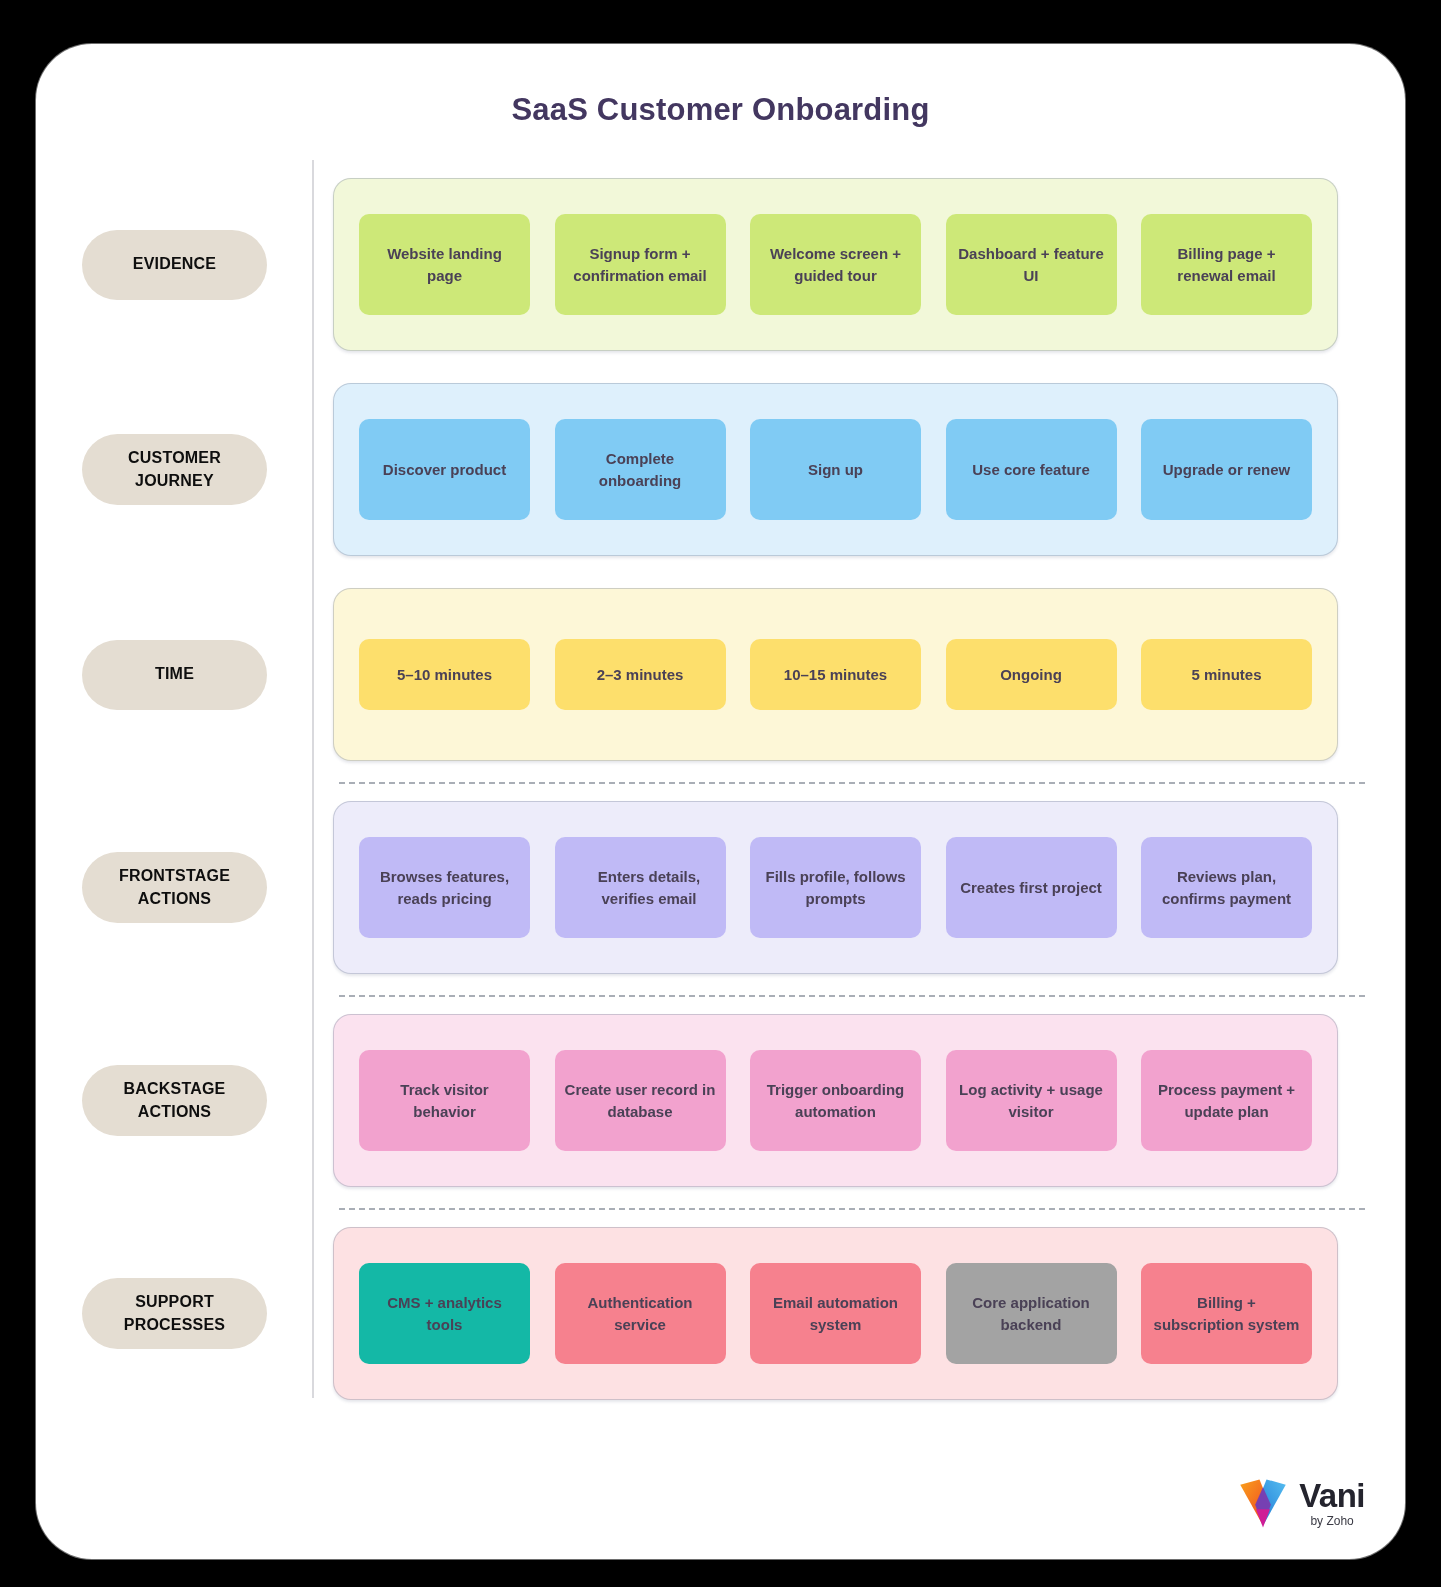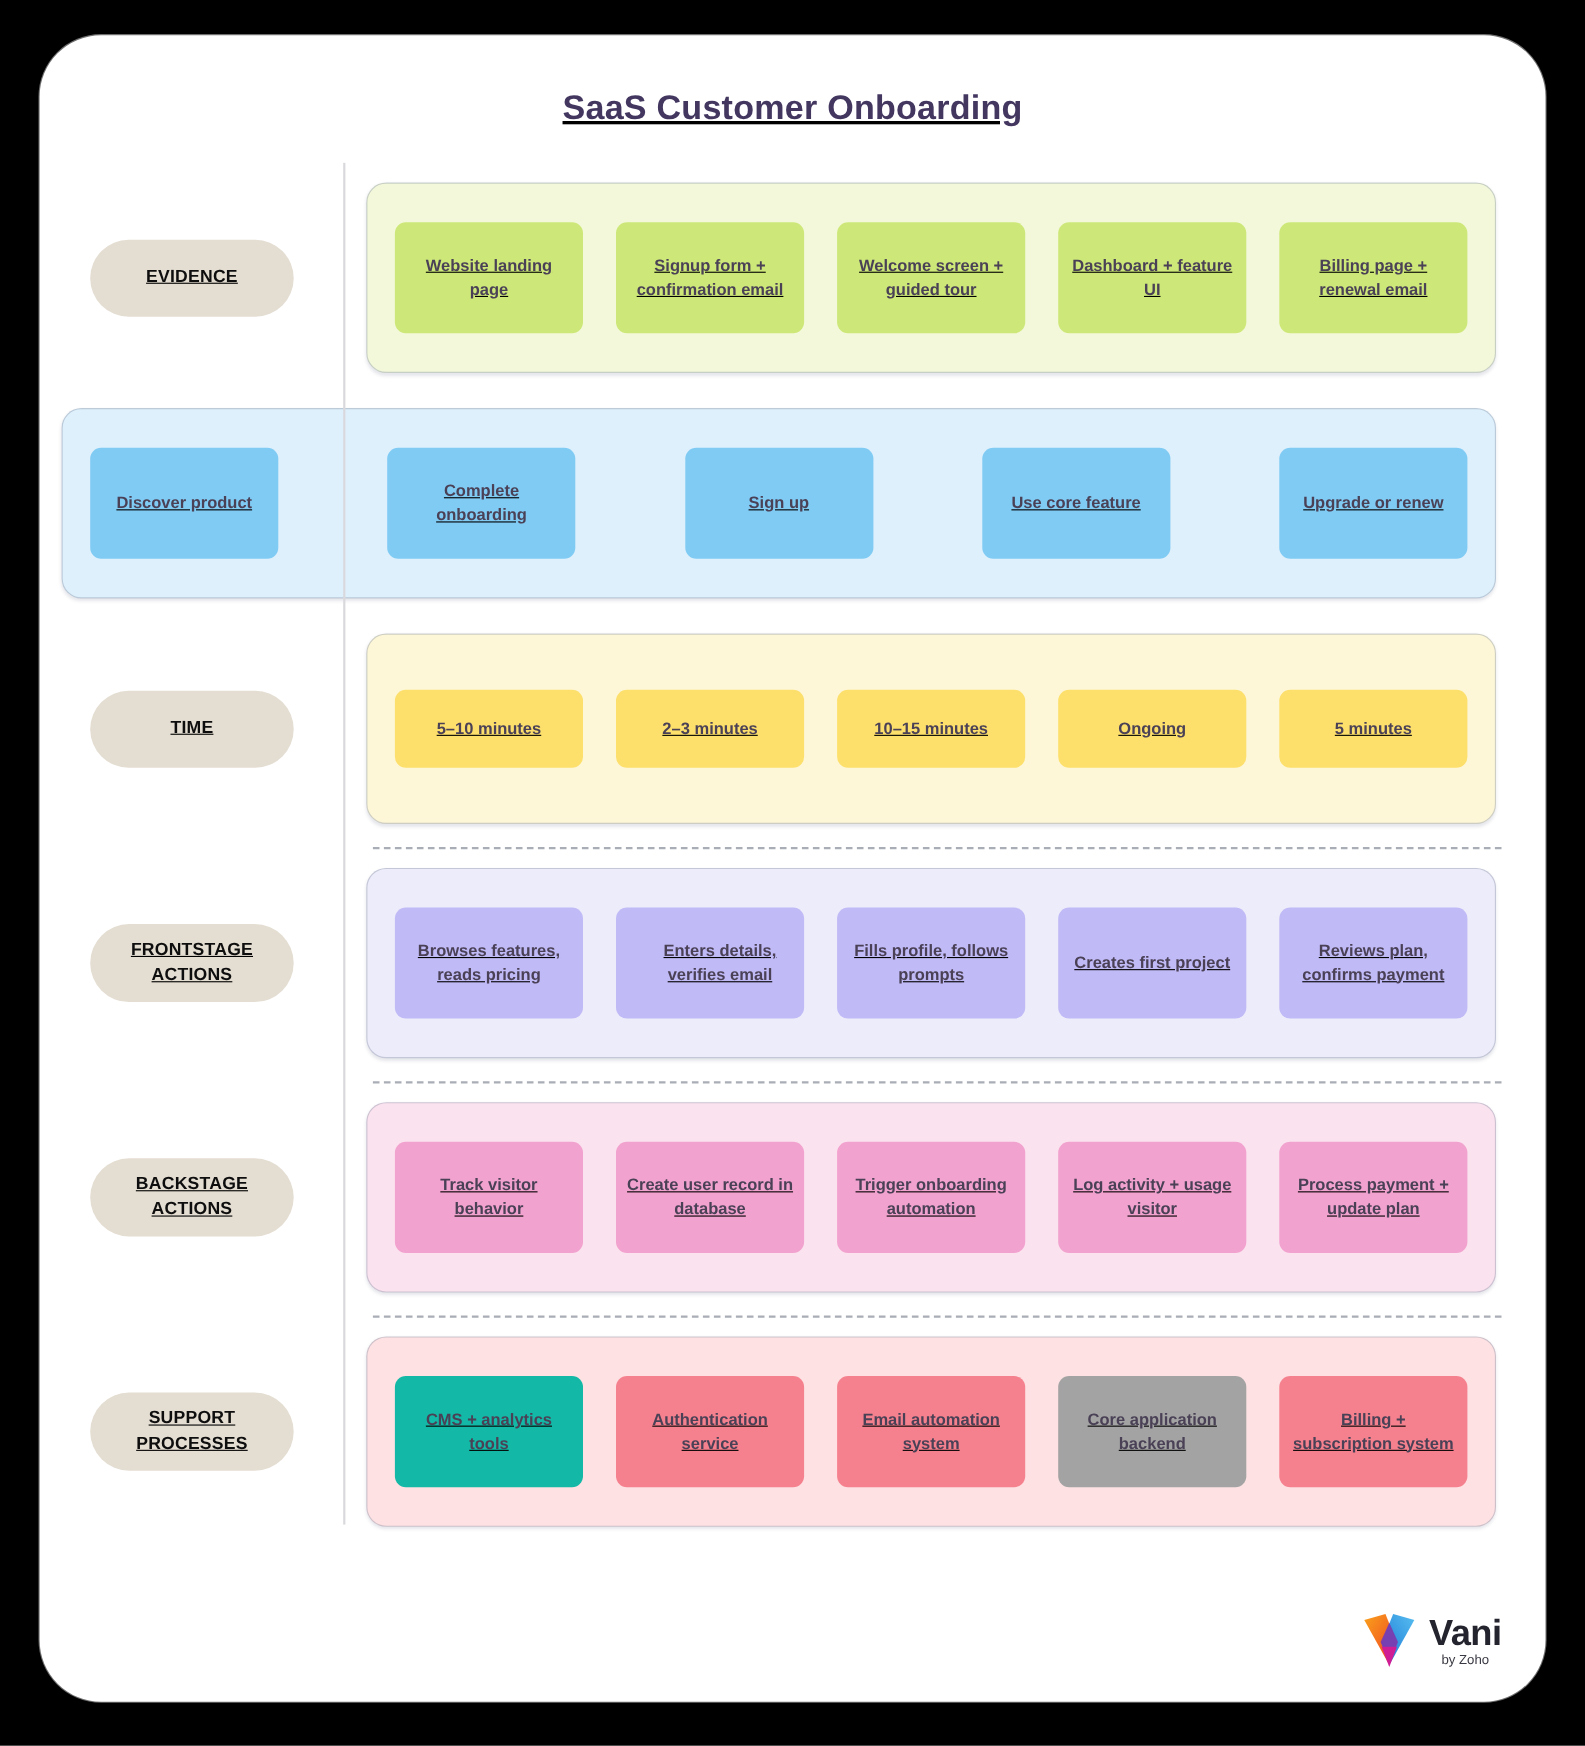--- a/index.html
+++ b/index.html
@@ -4,27 +4,26 @@
 <style>
   html,body{margin:0;padding:0;}
   body{
     width:1441px;height:1587px;
     background:#000;
     font-family:"Liberation Sans","DejaVu Sans",sans-serif;
     position:relative;
     -webkit-font-smoothing:antialiased;
   }
   .canvas{
-    position:absolute;left:36px;top:32px;
+    position:absolute;left:36px;top:44px;
     width:1369px;height:1515px;
     background:#ffffff;
     border-radius:56px;
     box-shadow:0 0 0 1px rgba(200,200,200,.55);
     overflow:hidden;
-    text-decoration:underline;
   }
   .title{
     margin-top:48px;
     text-align:center;
     font-size:31px;
     font-weight:700;
     color:#433760;
     letter-spacing:.2px;
   }
   .blueprint{
@@ -63,21 +62,21 @@
     text-align:center;
     font-size:16px;
     font-weight:700;
     color:#0e0e0e;
     line-height:1.4;
     letter-spacing:.2px;
   }
   .band-panel{
     flex:1;
     margin-left:20px;
-    margin-right:45px;
+    margin-right:67px;
     height:173px;
     border-radius:18px;
     border:1px solid rgba(130,140,160,.38);
     box-shadow:0 2px 3px rgba(70,80,110,.14);
     display:flex;
     align-items:center;
     justify-content:space-between;
     padding:0 25px;
     box-sizing:border-box;
   }
@@ -139,20 +138,23 @@
       <div class="band-panel" style="background-color: rgb(242, 248, 217);">
         <div class="card" style="background-color: rgb(205, 232, 120);">Website landing page</div>
         <div class="card" style="background-color: rgb(205, 232, 120);">Signup form + confirmation email</div>
         <div class="card" style="background-color: rgb(205, 232, 120);">Welcome screen + guided tour</div>
         <div class="card" style="background-color: rgb(205, 232, 120);">Dashboard + feature UI</div>
         <div class="card" style="background-color: rgb(205, 232, 120);">Billing page + renewal email</div>
       </div>
     </div>
 
     <div class="band">
+      <div class="band-label">
+        <div class="pill">CUSTOMER JOURNEY</div>
+      </div>
       <div class="band-panel" style="background-color: rgb(222, 240, 252);">
         <div class="card" style="background-color: rgb(128, 203, 244);">Discover product</div>
         <div class="card" style="background-color: rgb(128, 203, 244);">Complete onboarding</div>
         <div class="card" style="background-color: rgb(128, 203, 244);">Sign up</div>
         <div class="card" style="background-color: rgb(128, 203, 244);">Use core feature</div>
         <div class="card" style="background-color: rgb(128, 203, 244);">Upgrade or renew</div>
       </div>
     </div>
 
     <div class="band tight">

